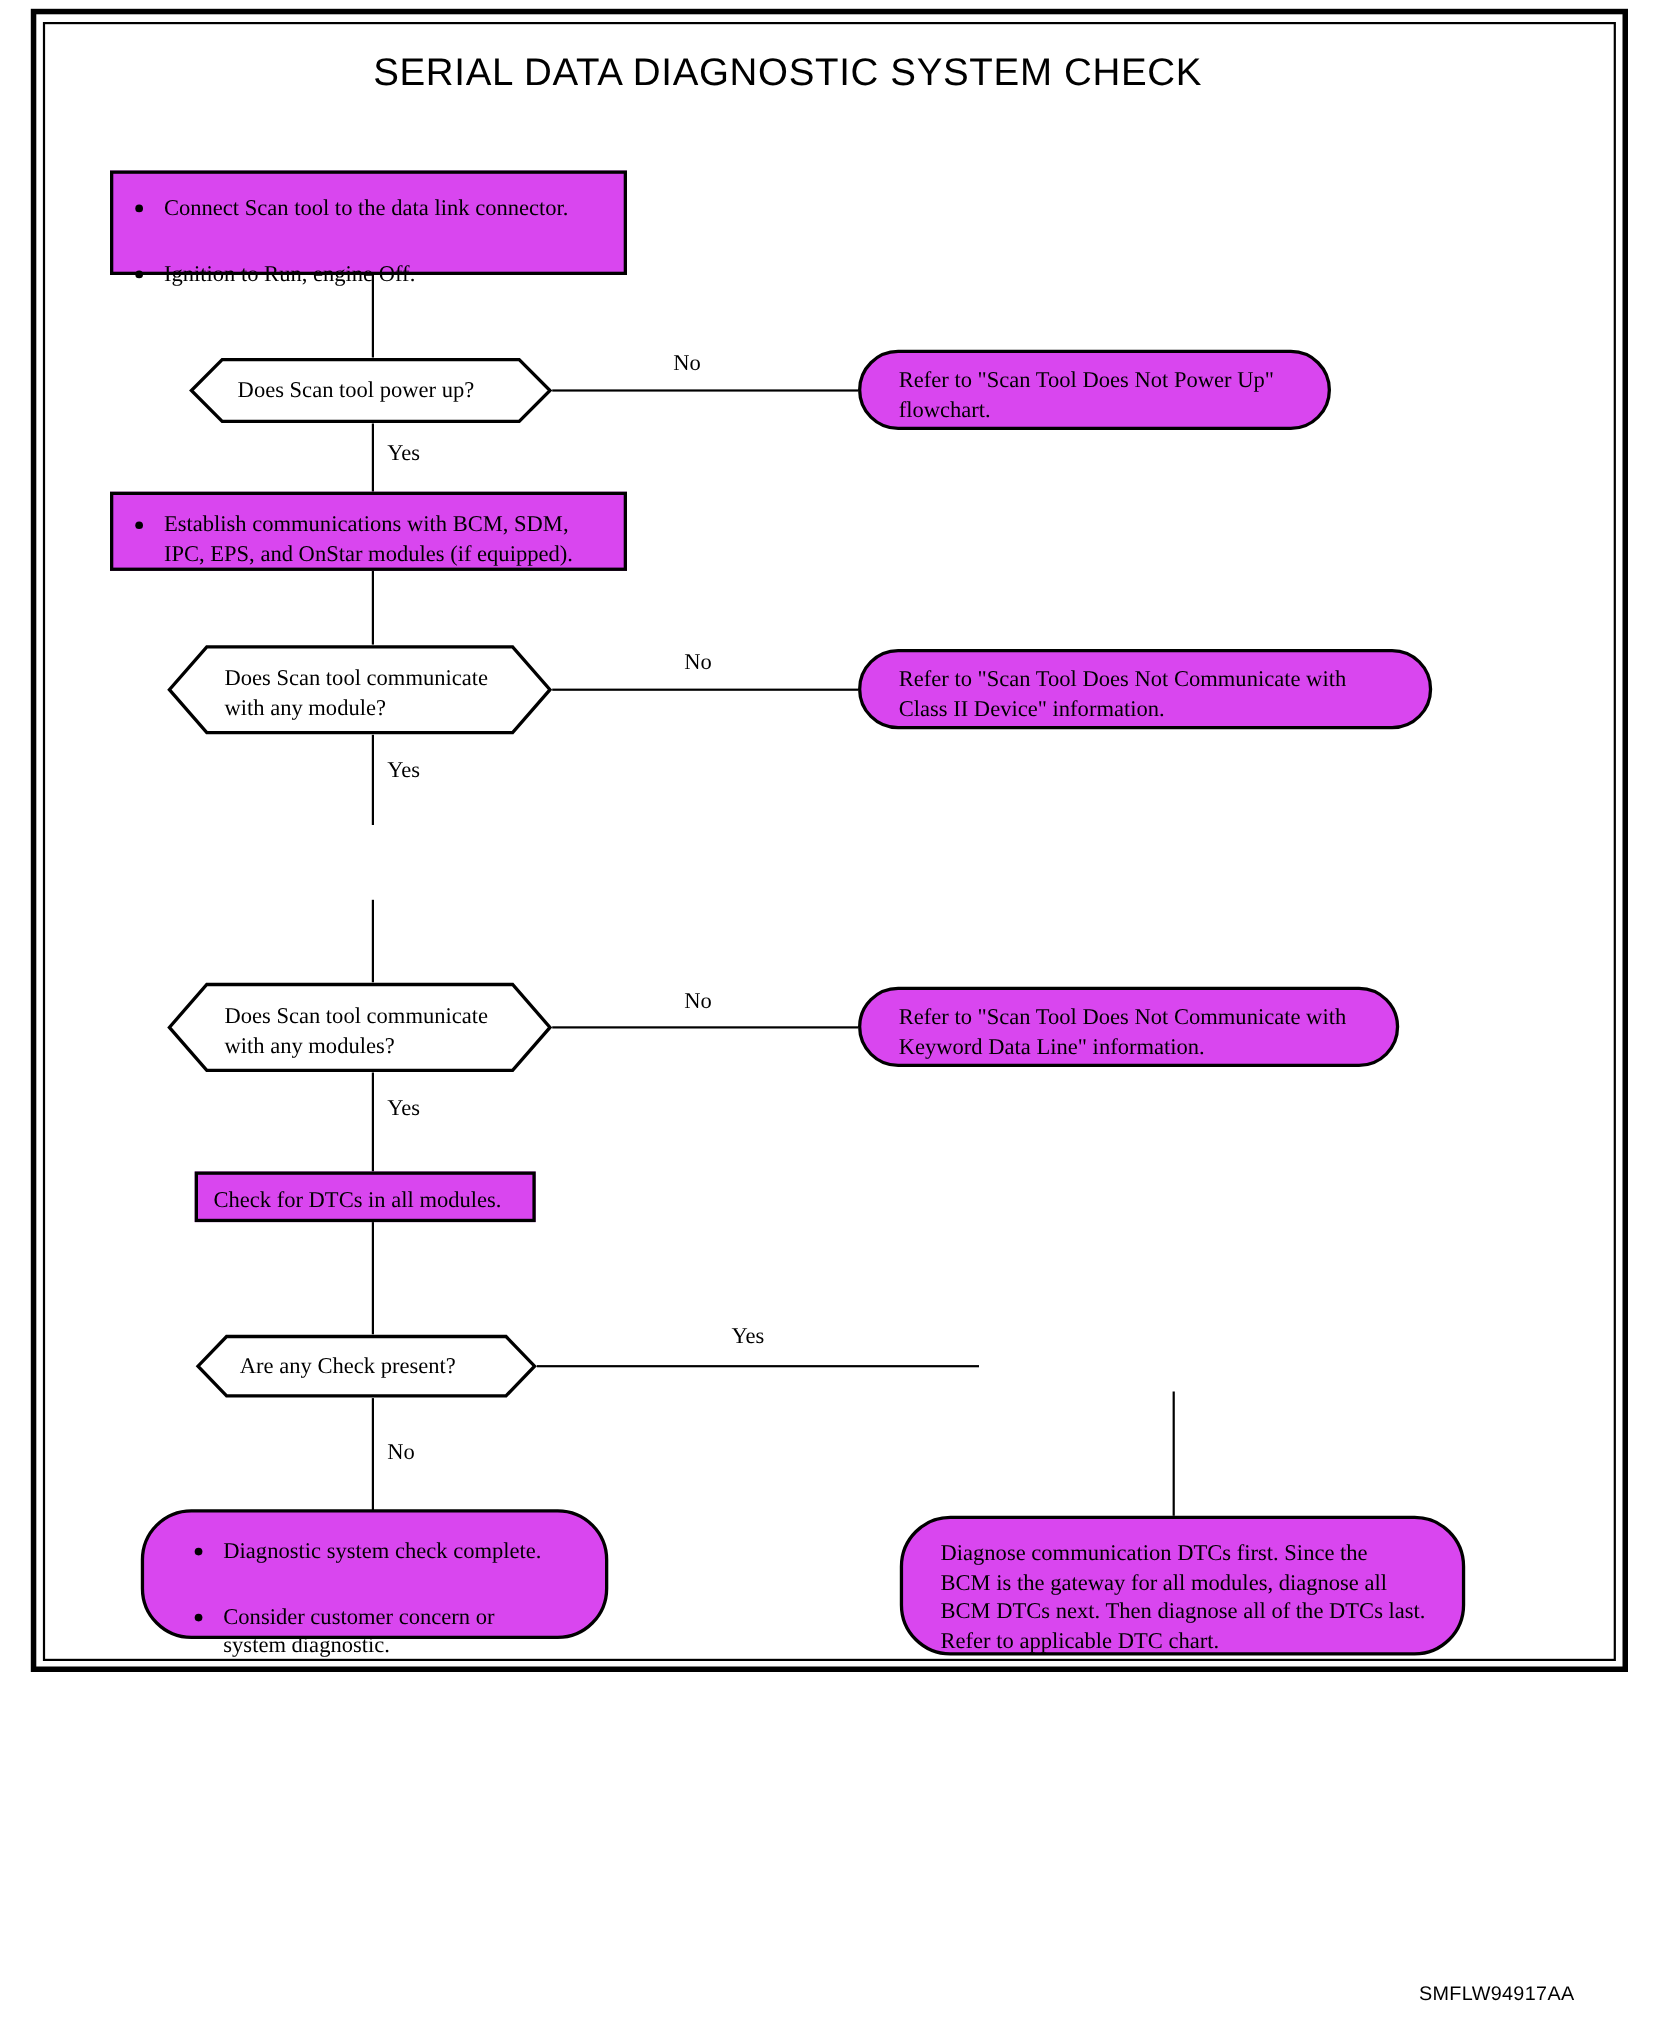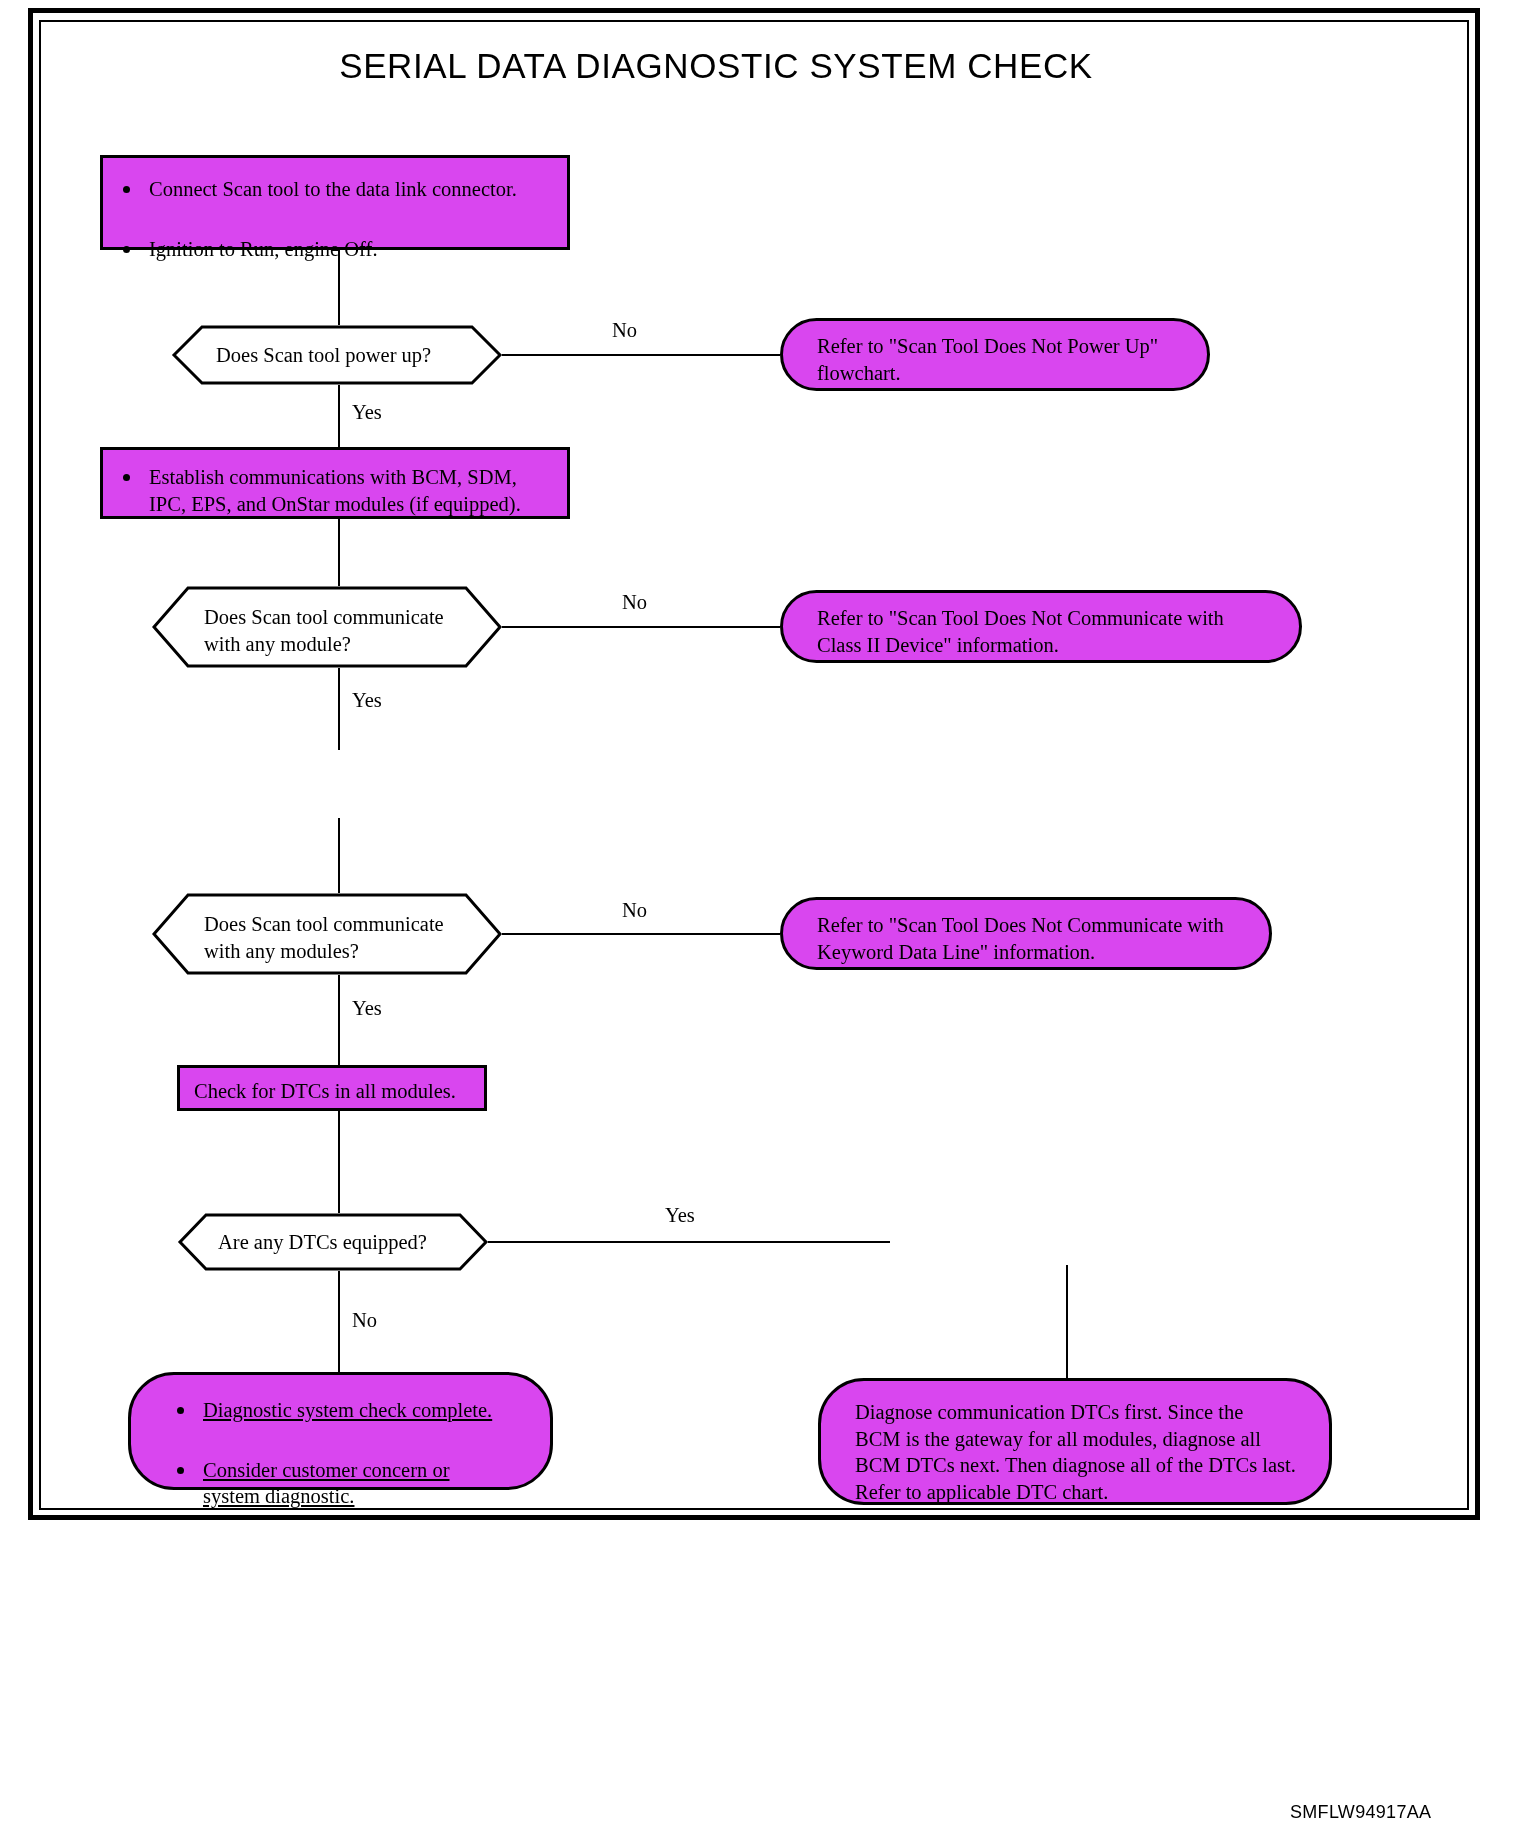--- a/index.html
+++ b/index.html
@@ -228,33 +228,33 @@
   <div class="node rect" style="left:177px; top:1065px; width:310px; height:46px; padding:10px 8px 0 14px;">
     <div class="node-text">Check for DTCs in all modules.</div>
   </div>
 
   <div class="line vline" style="left:338px; top:1111px; height:102px;"></div>
 
   <div class="hexwrap" style="left:178px; top:1213px; width:310px; height:58px;">
     <svg width="310" height="58" viewBox="0 0 310 58" aria-hidden="true">
       <polygon points="28,2 282,2 308,29 282,56 28,56 2,29" fill="#ffffff" stroke="#000000" stroke-width="3"></polygon>
     </svg>
-    <div class="hextext" style="left:40px; top:16px; width:250px;">Are any DTCs equipped?</div>
+    <div class="hextext" style="left:40px; top:16px; width:250px;">Are any Check present?</div>
   </div>
 
   <div class="line hline" style="left:488px; top:1241px; width:402px;"></div>
   <div class="branch-label" style="left:665px; top:1205px;">Yes</div>
 
 
   <div class="line vline" style="left:1066px; top:1265px; height:113px;"></div>
 
   <div class="line vline" style="left:338px; top:1271px; height:129px;"></div>
   <div class="branch-label" style="left:352px; top:1310px;">No</div>
 
-  <div class="node stadium" style="left:128px; top:1372px; width:425px; height:118px; padding:22px 18px 13px 34px;text-decoration:underline;">
+  <div class="node stadium" style="left:128px; top:1372px; width:425px; height:118px; padding:22px 18px 13px 34px;">
     <ul class="bullets">
       <li>Diagnostic system check complete.</li>
       <li>Consider customer concern or
 system diagnostic.</li>
     </ul>
   </div>
 
   <div class="node stadium" style="left:818px; top:1378px; width:514px; height:127px; padding:18px 20px 0 34px;">
     <div class="node-text">Diagnose communication DTCs first. Since the
 BCM is the gateway for all modules, diagnose all

